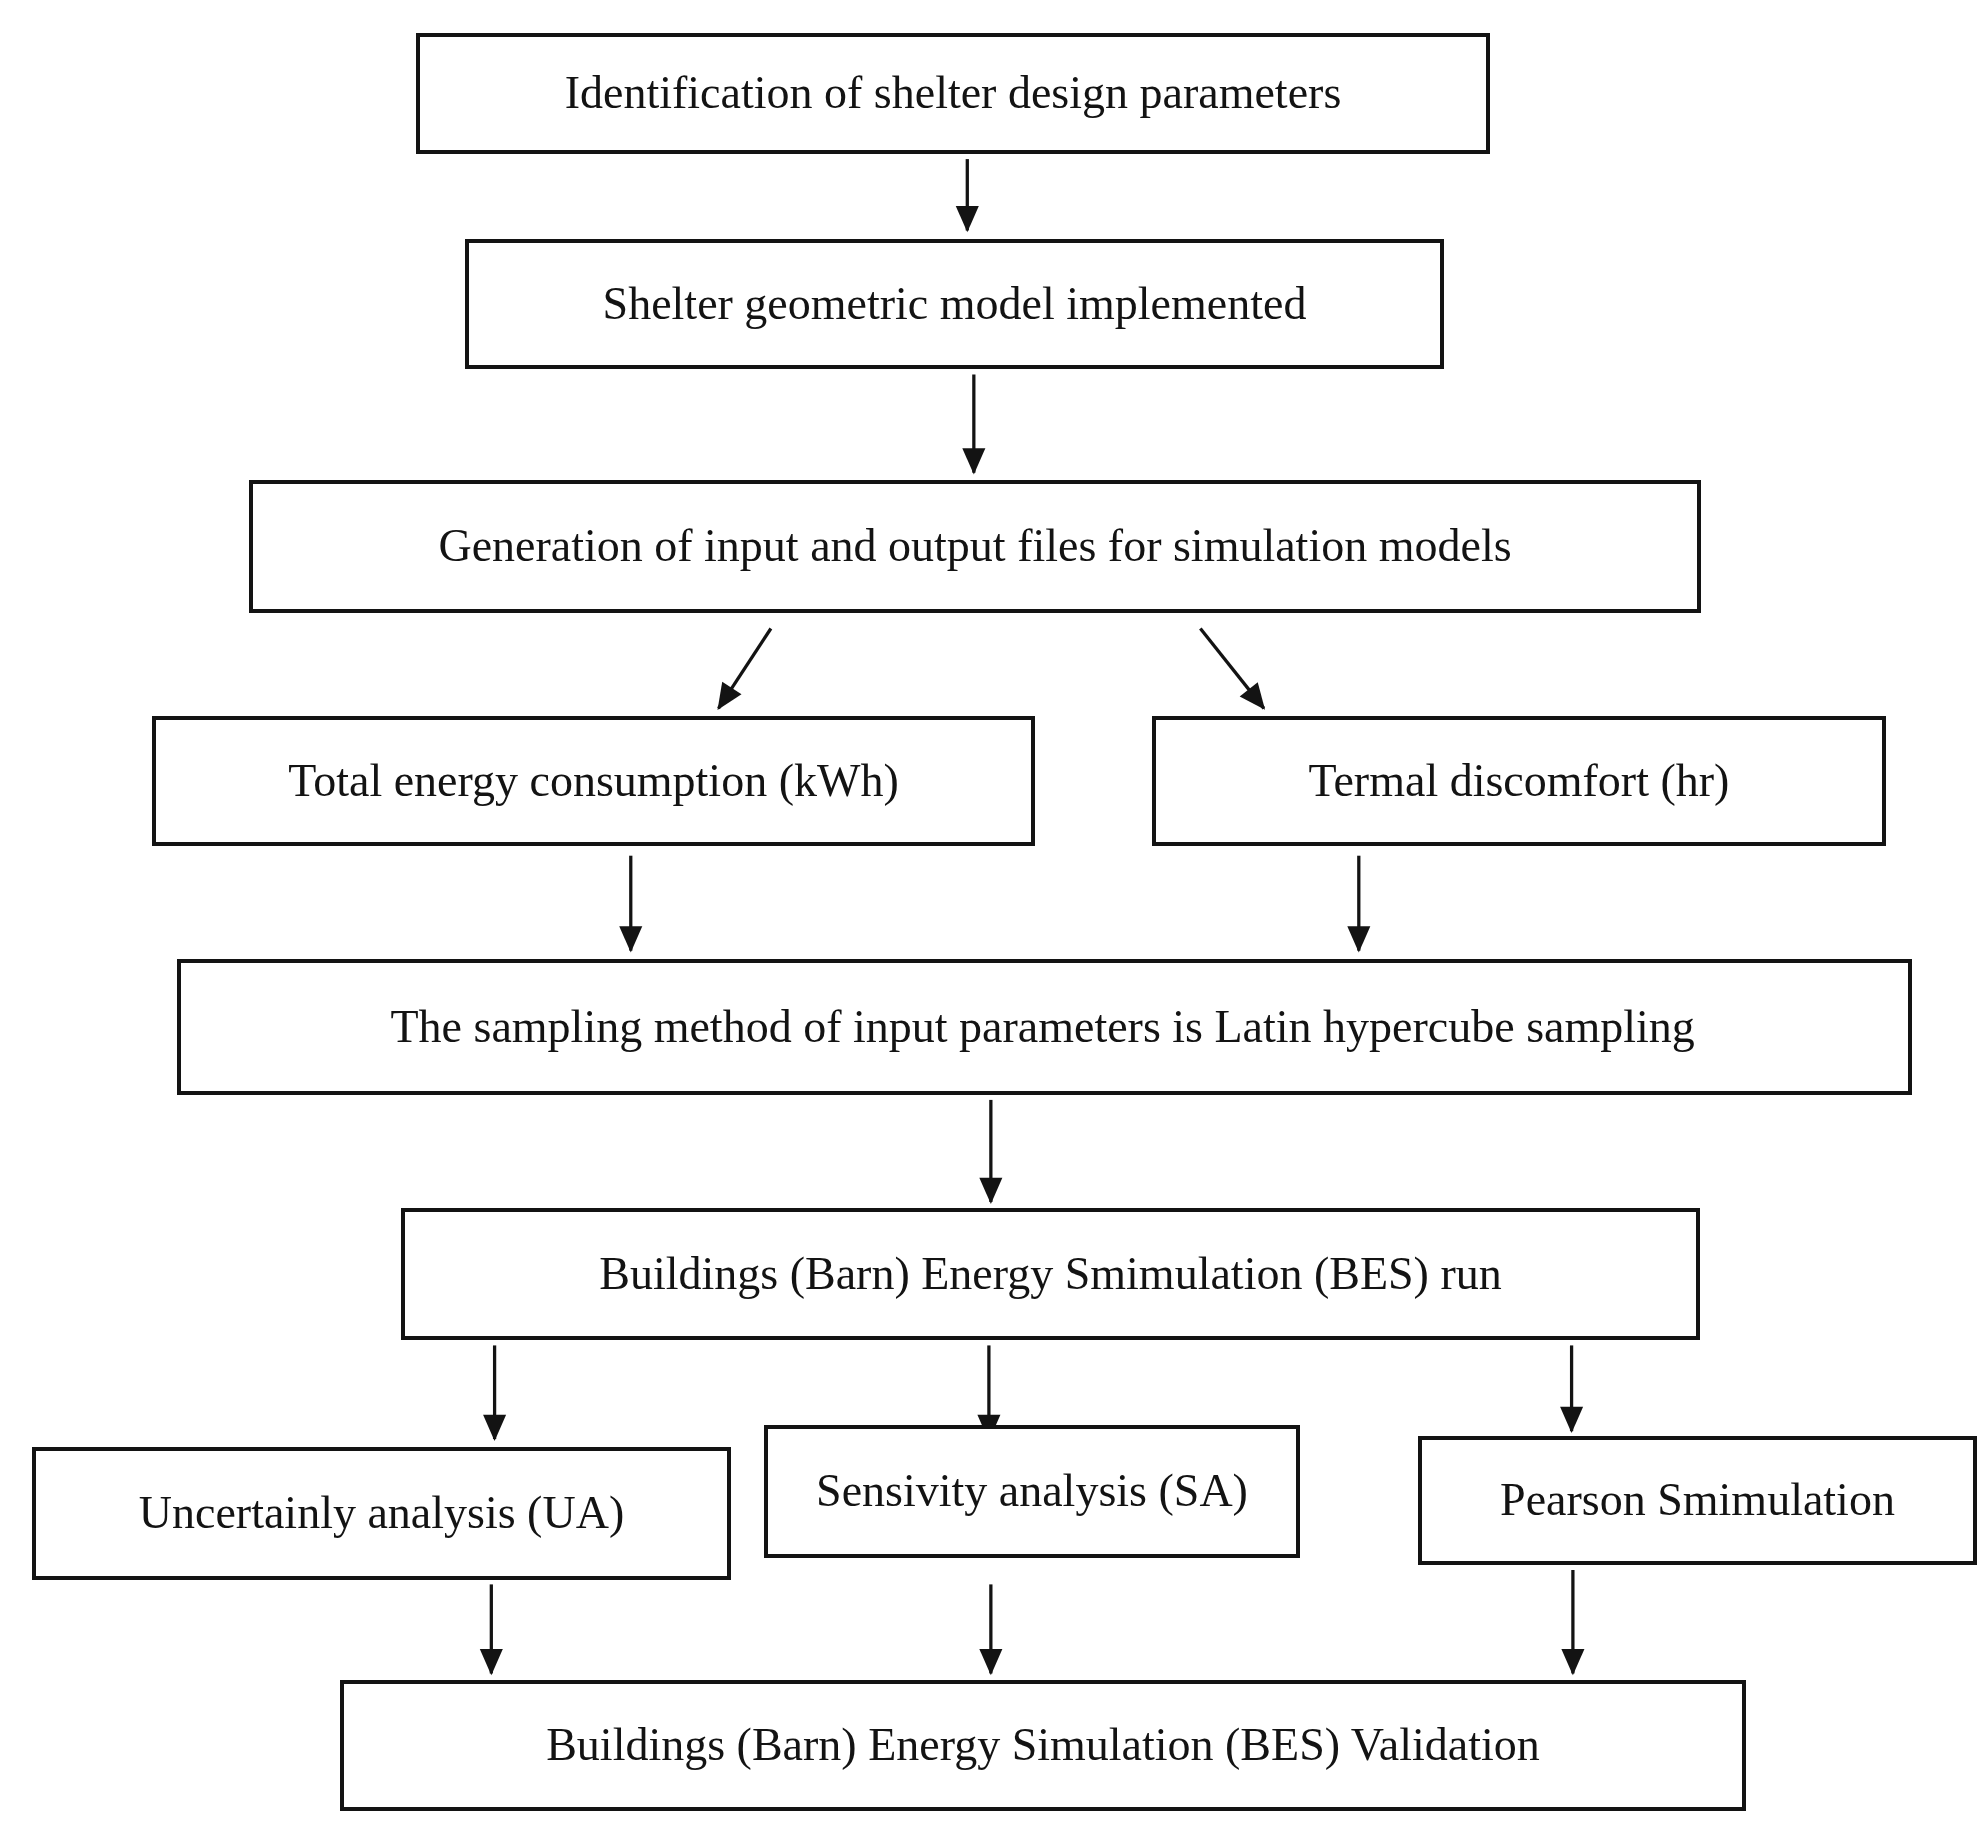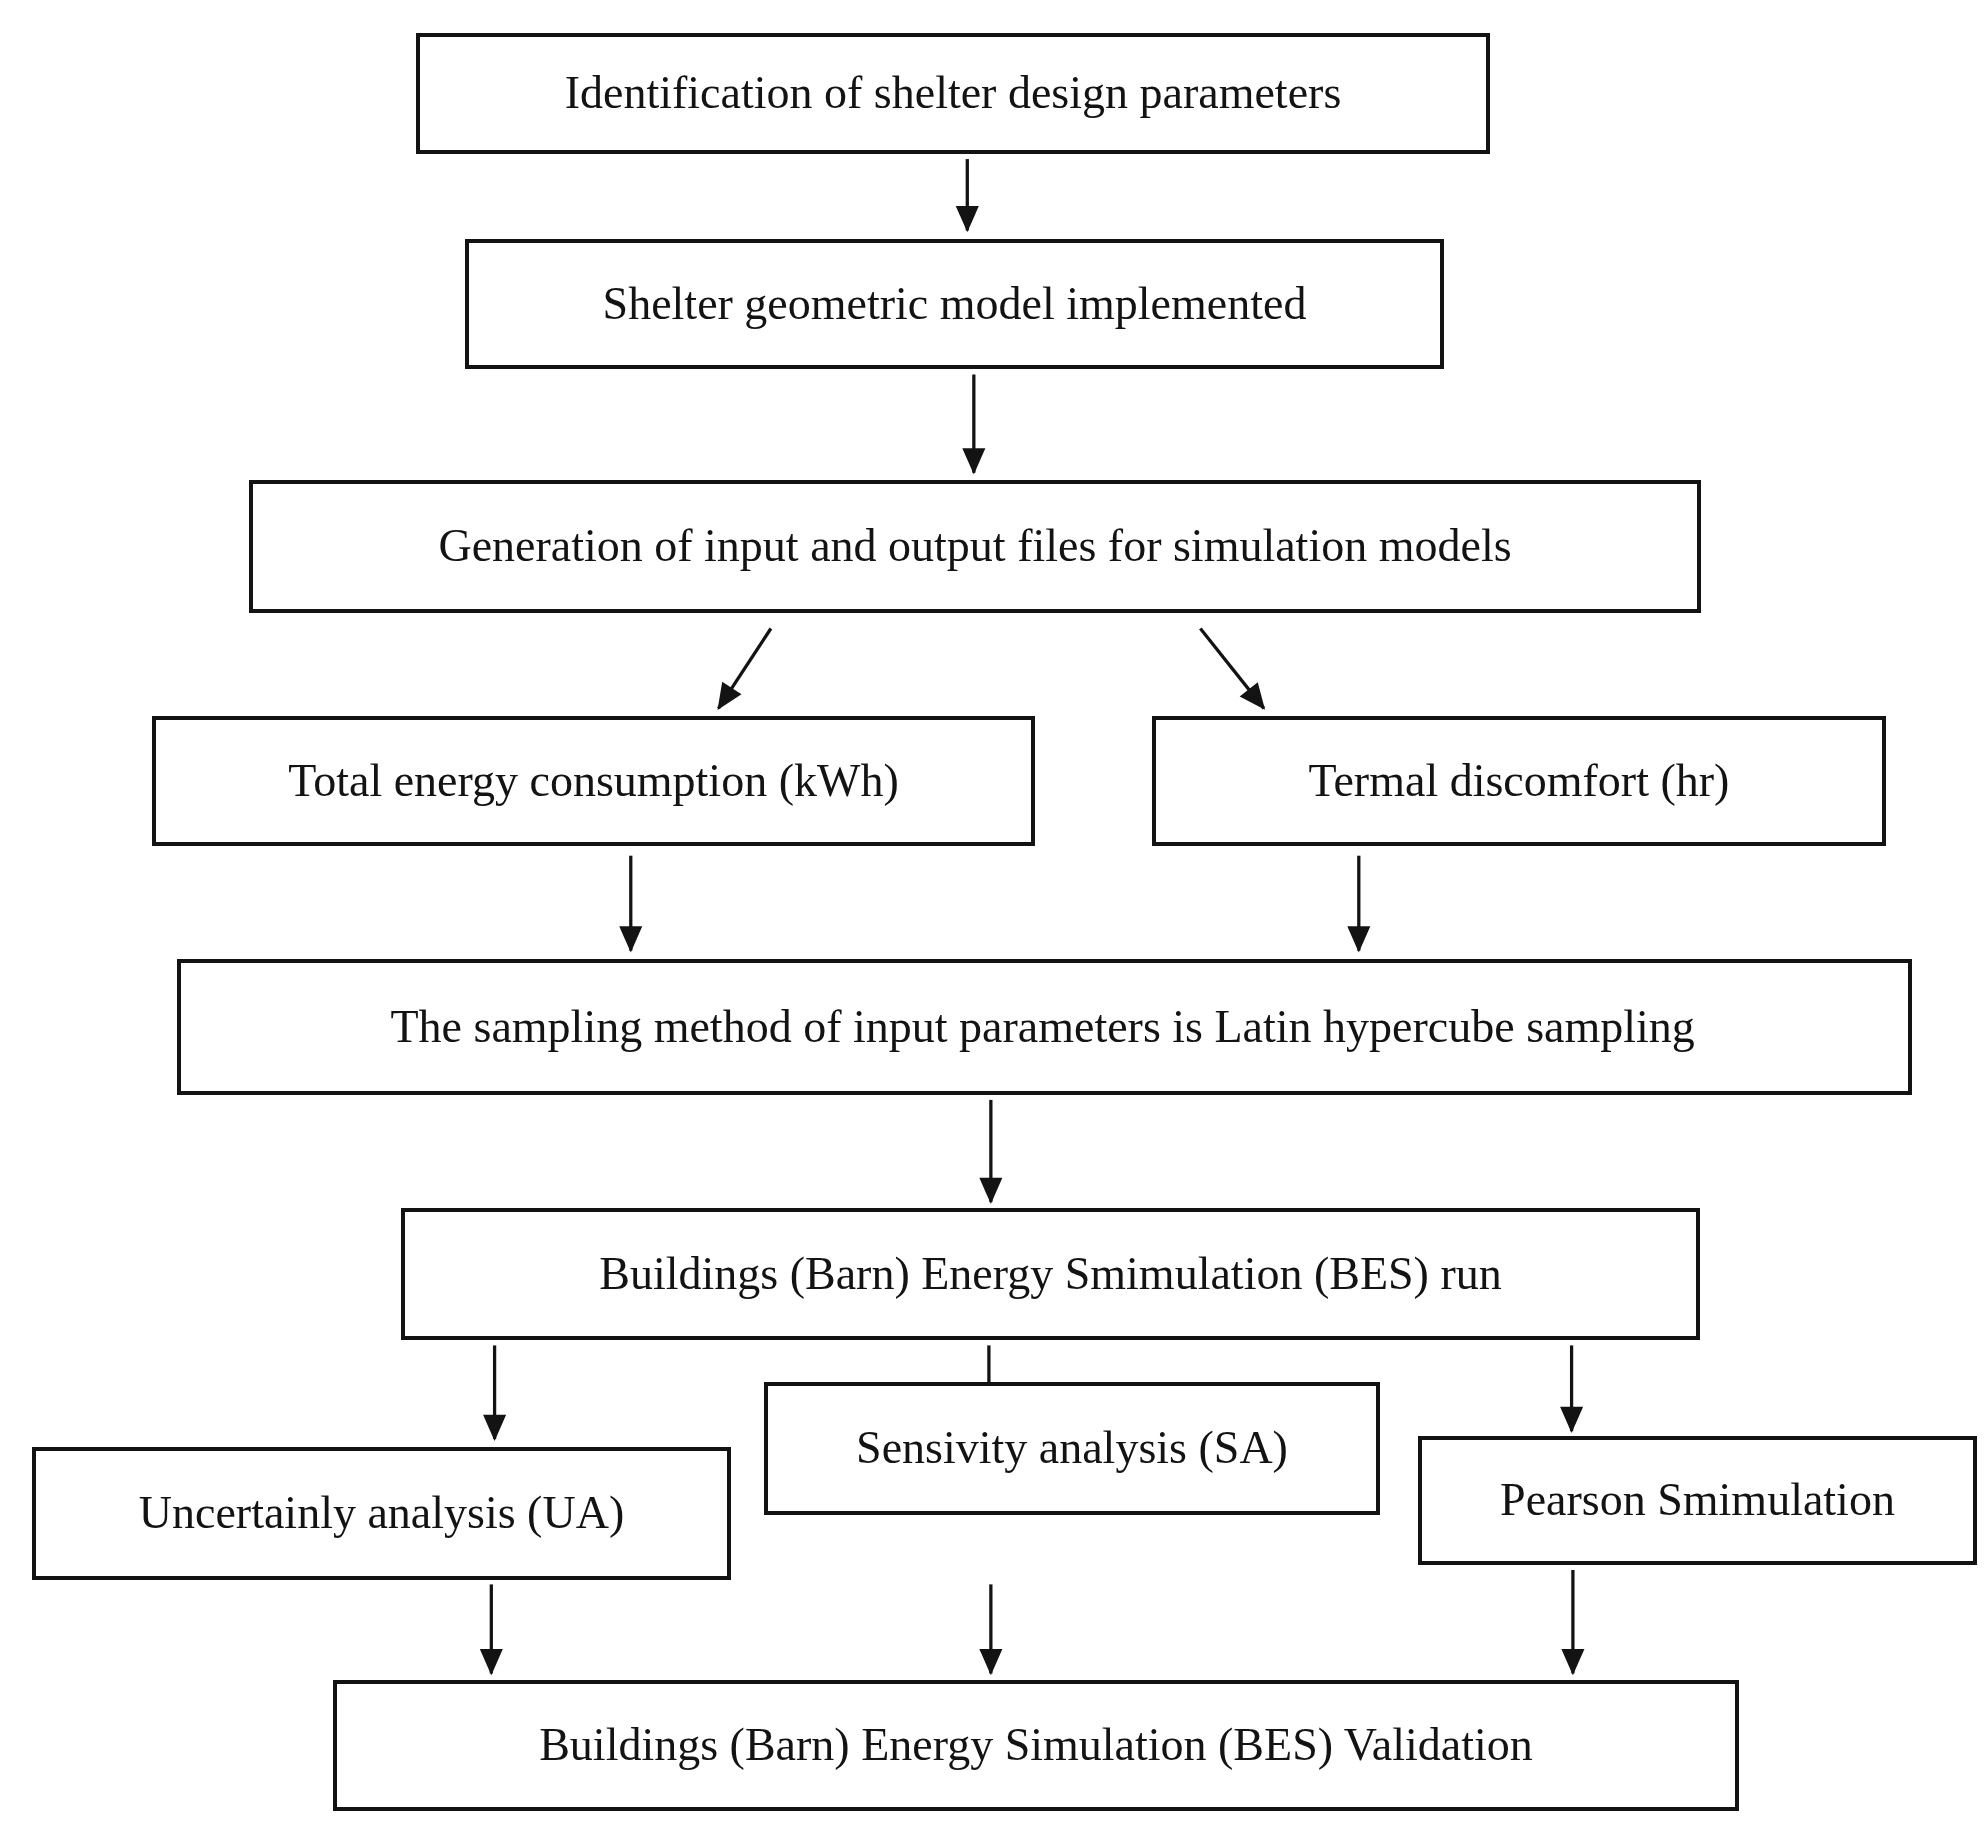--- a/index.html
+++ b/index.html
@@ -41,23 +41,23 @@
   }
   
   .n0  { left: 416px;  top: 33px;   width: 1074px; height: 121px; }
   .n1  { left: 465px;  top: 239px;  width: 979px; height: 130px; }
   .n2  { left: 249px;  top: 480px;  width: 1452px; height: 133px; }
   .n3  { left: 152px;  top: 716px; width: 883px; height: 130px; }
   .n4  { left: 1114px; top: 716px; width: 734px;  height: 130px; margin-left: 38px; }
   .n5  { left: 177px;  top: 959px; width: 1735px; height: 136px; padding-left: 12px; }
   .n6  { left: 401px;  top: 1208px; width: 1299px; height: 132px; font-family: Liberation Serif, serif; }
   .n7  { left: 32px;   top: 1447px; width: 699px; height: 133px; }
-  .n8  { left: 764px; top: 1382px; width: 616px;  height: 133px; }
+  .n8  { left: 764px; top: 1425px; width: 536px;  height: 133px; }
   .n9  { left: 1418px; top: 1436px; width: 559px;  height: 129px; }
-  .n10 { left: 333px;  top: 1680px; width: 1406px; height: 131px; }
+  .n10 { left: 340px;  top: 1680px; width: 1406px; height: 131px; }
 </style>
 </head>
 <body>
 
 <div class="canvas">
 
   <svg class="arrows" viewBox="0 0 3031 2815" xmlns="http://www.w3.org/2000/svg">
     <defs>
       <marker id="ah" viewBox="0 0 10 10" refX="9.3" refY="5" markerWidth="13" markerHeight="8" orient="auto-start-reverse">
         <path d="M0,0.6 L10,5 L0,9.4 Z" fill="#131313"></path>

